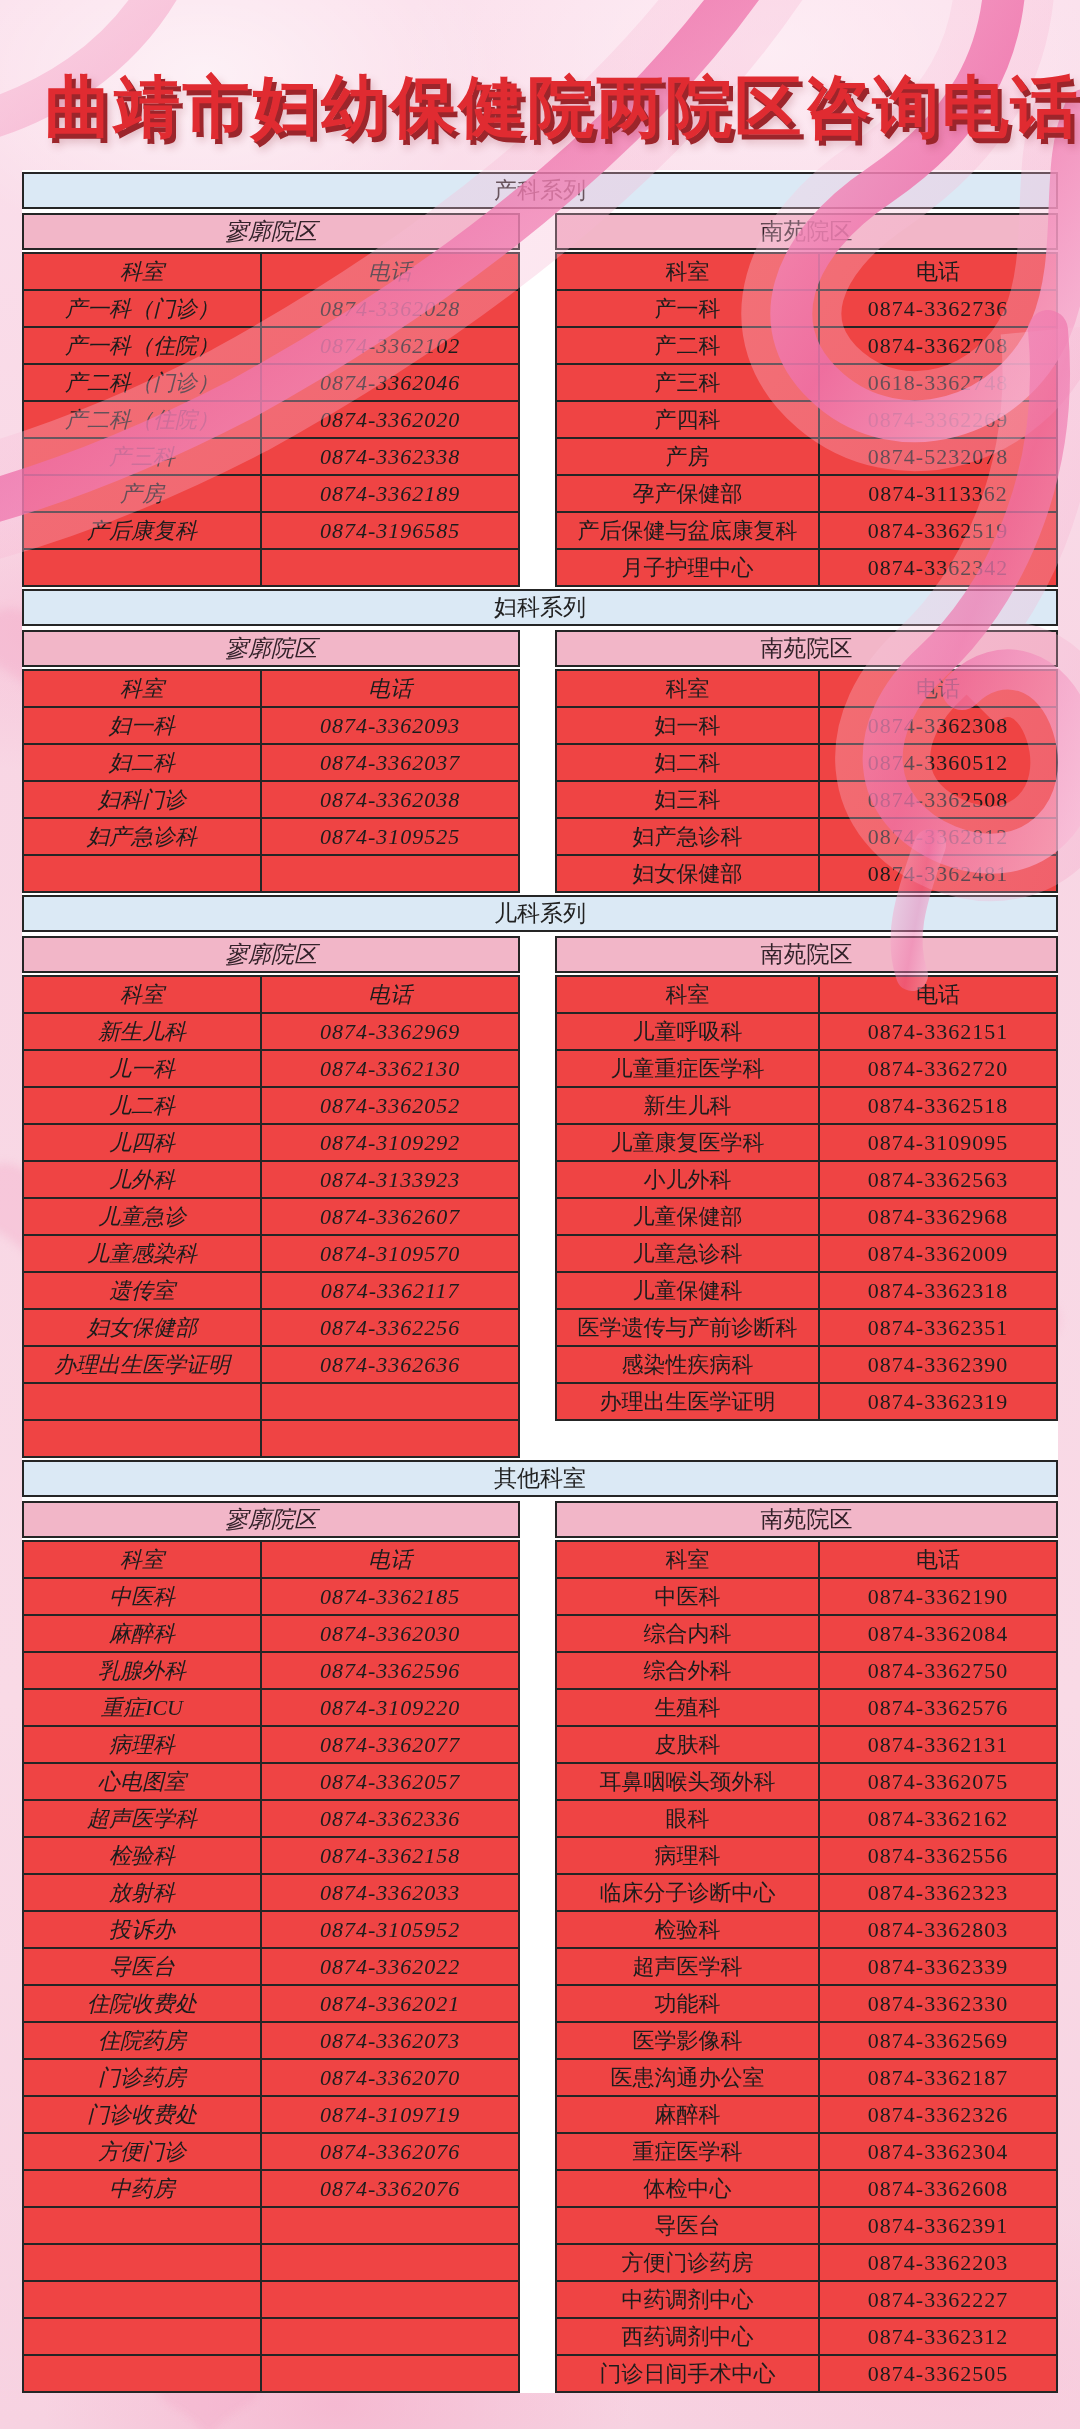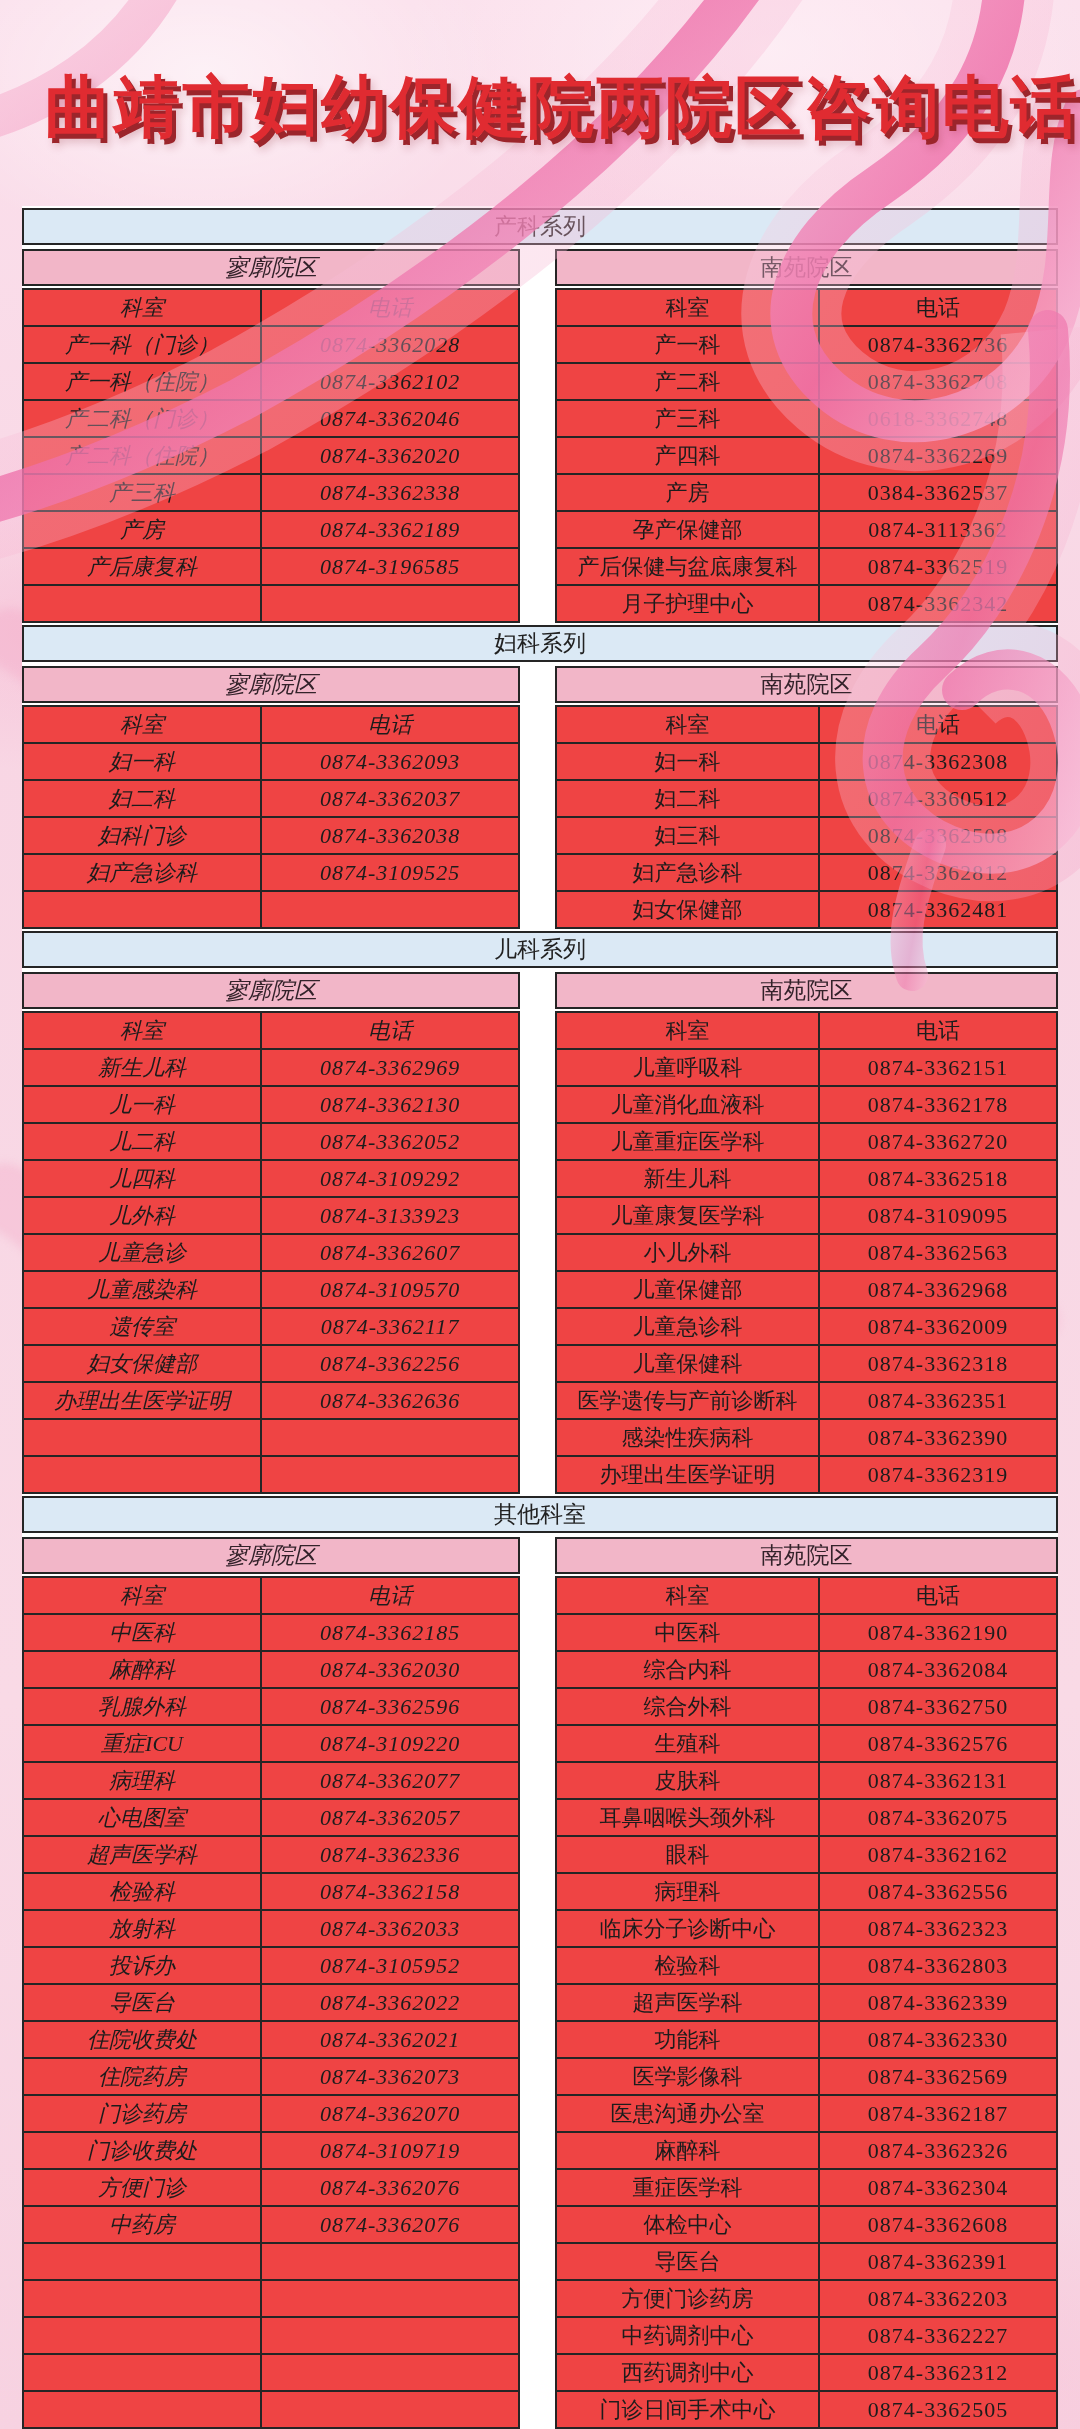--- a/index.html
+++ b/index.html
@@ -32,21 +32,20 @@
     text-shadow:4px 5px 0 #9c252b, 6px 8px 8px rgba(130,20,30,.25);
     z-index:10;
     white-space:nowrap;
   }
 
   
   .directory{
     position:absolute;left:22px;top:170px;width:1036px;
     background:#ffffff;
     z-index:2;
-    margin-top:36px;
   }
   .section{margin:0;}
   .band{
     box-sizing:border-box;
     border:2px solid #252525;
     height:37px;
     display:flex;align-items:center;justify-content:center;
     font-size:23px;color:#222;
     margin:2px 0;
   }
@@ -202,21 +201,21 @@
     <td data-name="phone-cell">0618-3362748</td>
   </tr>
 
   <tr data-name="table-row">
     <td data-name="dept-cell">产四科</td>
     <td data-name="phone-cell">0874-3362269</td>
   </tr>
 
   <tr data-name="table-row">
     <td data-name="dept-cell">产房</td>
-    <td data-name="phone-cell">0384-3362537</td>
+    <td data-name="phone-cell">0874-5232078</td>
   </tr>
 
   <tr data-name="table-row">
     <td data-name="dept-cell">孕产保健部</td>
     <td data-name="phone-cell">0874-3113362</td>
   </tr>
 
   <tr data-name="table-row">
     <td data-name="dept-cell">产后保健与盆底康复科</td>
     <td data-name="phone-cell">0874-3362519</td>
@@ -411,24 +410,20 @@
               <th data-name="dept-col-header">科室</th>
               <th data-name="phone-col-header">电话</th>
             </tr>
           </thead>
           <tbody data-name="table-body">
   <tr data-name="table-row">
     <td data-name="dept-cell">儿童呼吸科</td>
     <td data-name="phone-cell">0874-3362151</td>
   </tr>
 
-  <tr data-name="table-row">
-    <td data-name="dept-cell">儿童消化血液科</td>
-    <td data-name="phone-cell">0874-3362178</td>
-  </tr>
 
   <tr data-name="table-row">
     <td data-name="dept-cell">儿童重症医学科</td>
     <td data-name="phone-cell">0874-3362720</td>
   </tr>
 
   <tr data-name="table-row">
     <td data-name="dept-cell">新生儿科</td>
     <td data-name="phone-cell">0874-3362518</td>
   </tr>

